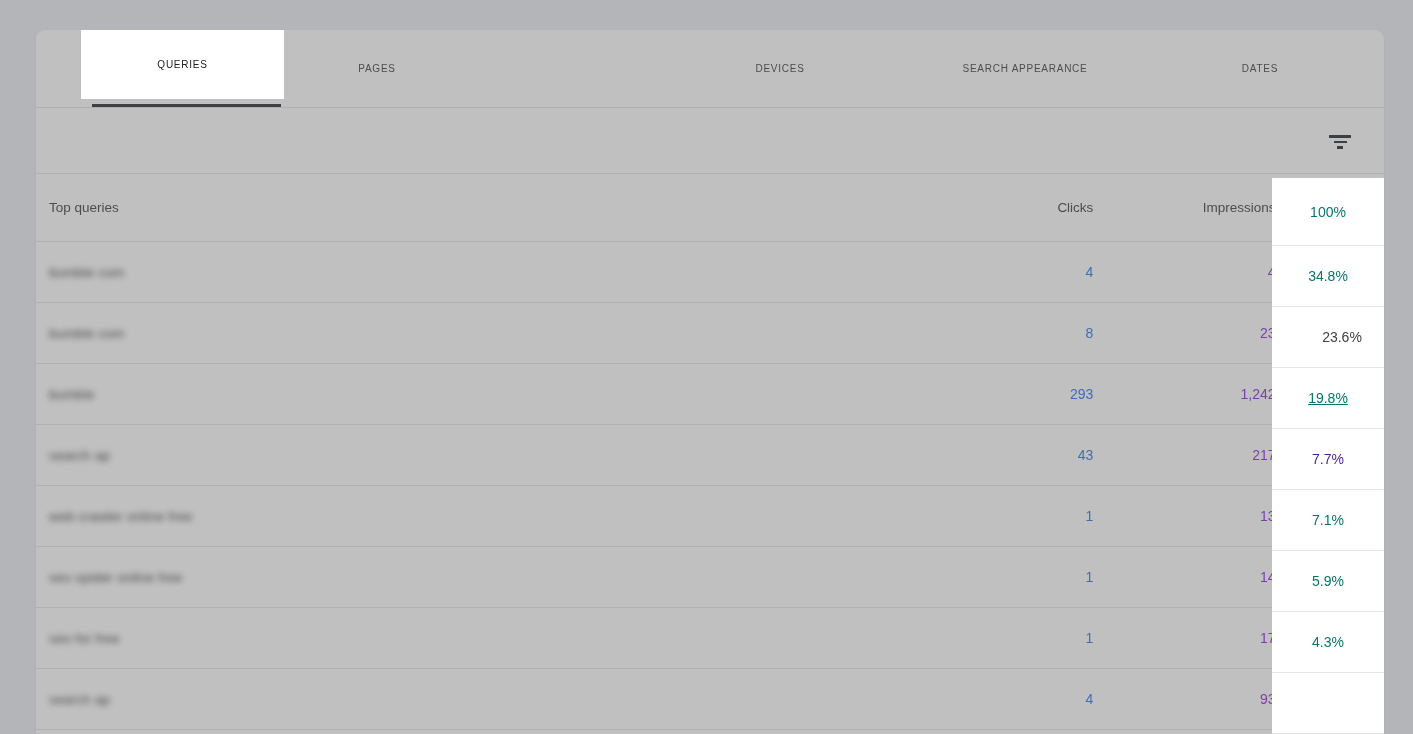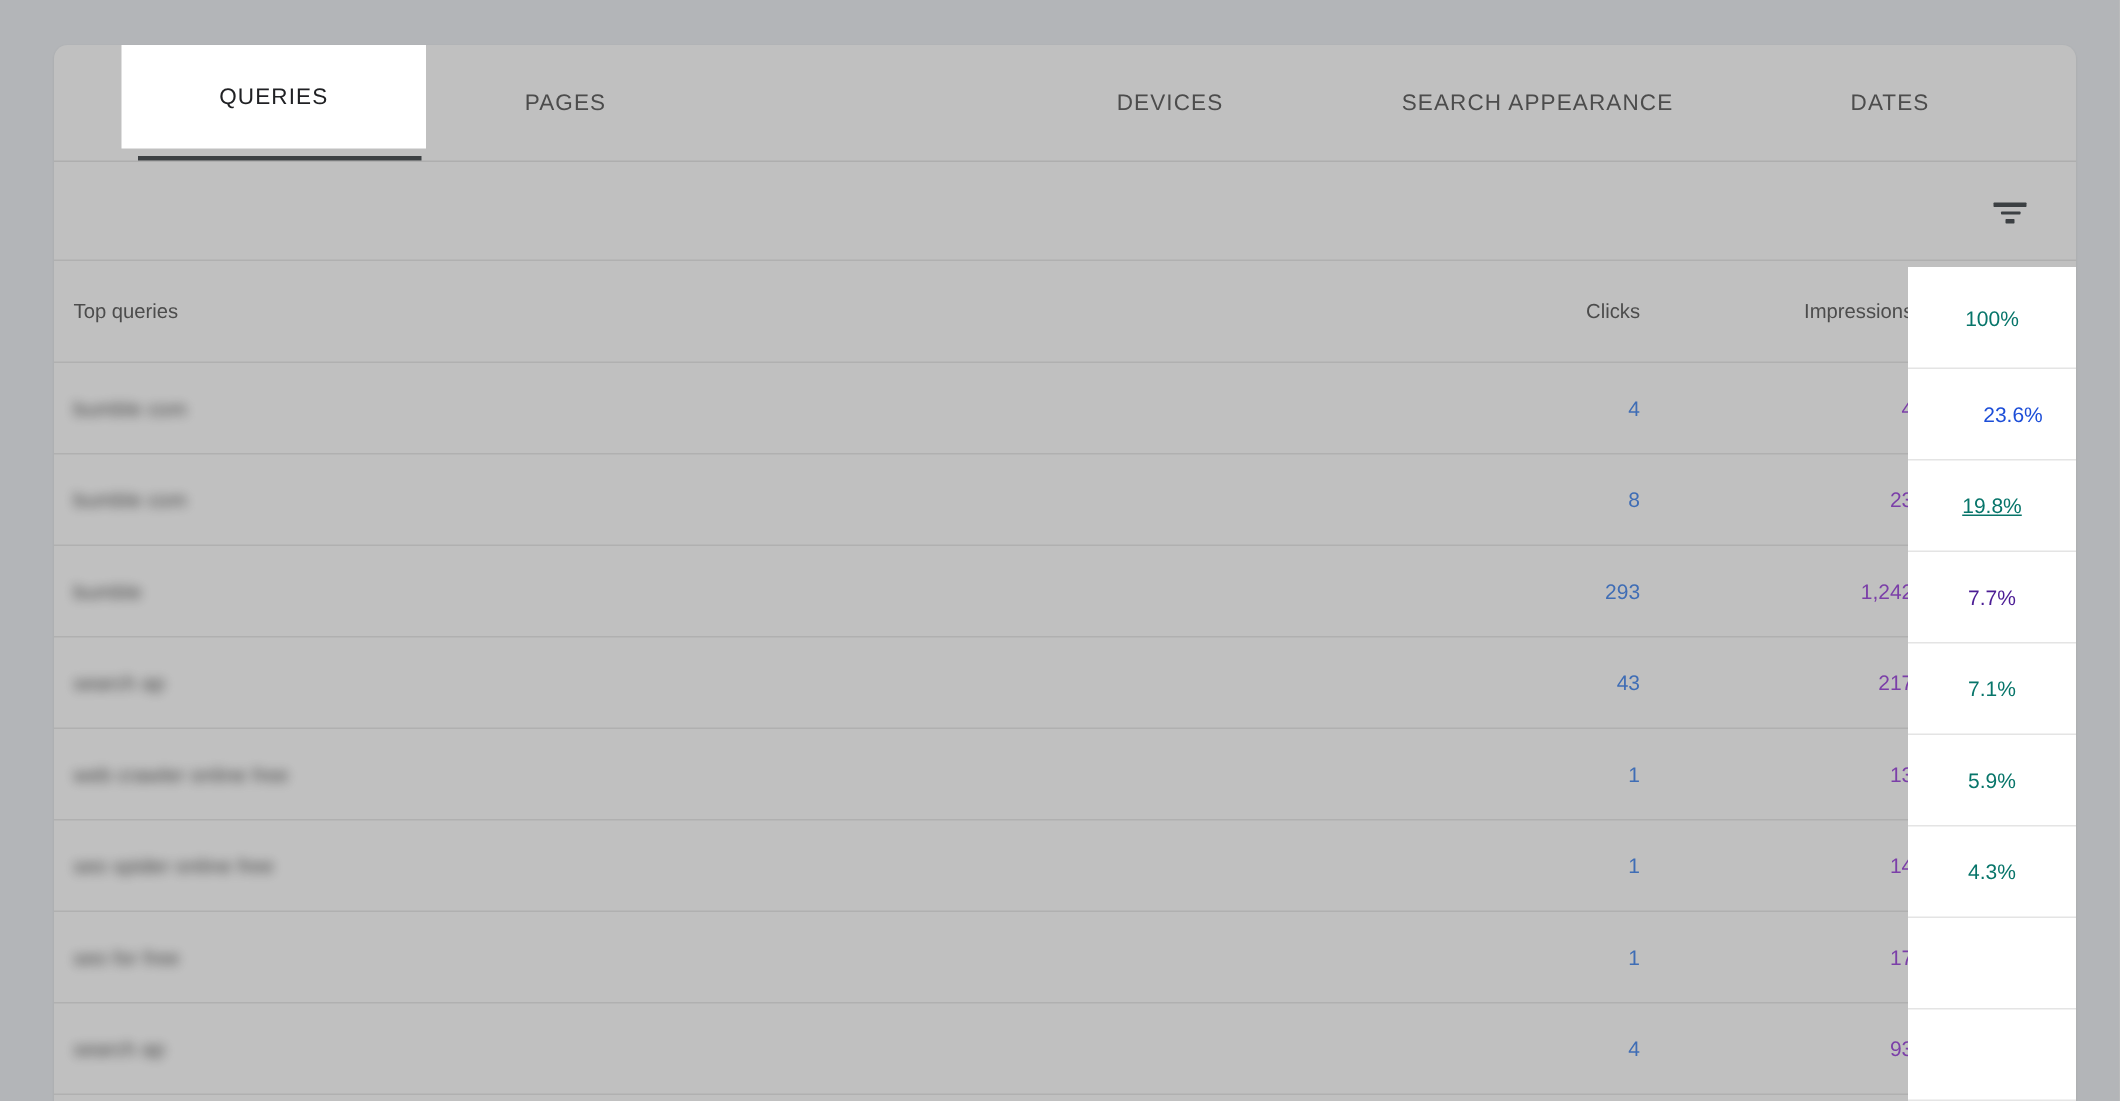--- a/index.html
+++ b/index.html
@@ -42,21 +42,21 @@
     border-bottom: 1px solid #aeaeae;
     box-sizing: border-box;
   }
   .tab {
     position: absolute;
     top: 0;
     height: 77px;
     display: flex;
     align-items: center;
     justify-content: center;
-    font-size: 15px;
+    font-size: 10px;
     letter-spacing: 0.75px;
     color: #4c4c4c;
     user-select: none;
     box-sizing: border-box;
   }
   .tab.active {
     background: #ffffff;
     color: #202124;
     font-weight: normal;
     height: 69px;
@@ -299,21 +299,22 @@
       <div class="ctr-rule" style="top:250px;"></div>
       <div class="ctr-rule" style="top:311px;"></div>
       <div class="ctr-rule" style="top:372px;"></div>
       <div class="ctr-rule" style="top:433px;"></div>
       <div class="ctr-rule" style="top:494px;"></div>
       <div class="ctr-rule" style="top:555px;"></div>
     </div>
 
     <div id="ctr-overlay-text" style="position:absolute;left:1236px;top:148px;width:112px;">
         <div style="height: 67px; display: flex; align-items: center; justify-content: center; font-size: 14px; color: rgb(7, 117, 106);">100%</div>
-        <div style="height: 61px; display: flex; align-items: center; justify-content: center; font-size: 14px; color: #1d4ed8; padding-left: 28px;">23.6%</div>
+        <div style="height: 61px; display: flex; align-items: center; justify-content: center; font-size: 14px; color: rgb(7, 117, 106);">34.8%</div>
+        <div style="height: 61px; display: flex; align-items: center; justify-content: center; font-size: 14px; color: #404040; padding-left: 28px;">23.6%</div>
         <div style="height: 61px; display: flex; align-items: center; justify-content: center; font-size: 14px; color: rgb(7, 117, 106); text-decoration: underline;">19.8%</div>
         <div style="height: 61px; display: flex; align-items: center; justify-content: center; font-size: 14px; color: #4c1d95;">7.7%</div>
         <div style="height: 61px; display: flex; align-items: center; justify-content: center; font-size: 14px; color: rgb(7, 117, 106);">7.1%</div>
         <div style="height: 61px; display: flex; align-items: center; justify-content: center; font-size: 14px; color: rgb(7, 117, 106);">5.9%</div>
         <div style="height: 61px; display: flex; align-items: center; justify-content: center; font-size: 14px; color: rgb(7, 117, 106);">4.3%</div>
       </div>
 
   </div>
 </div>
 

